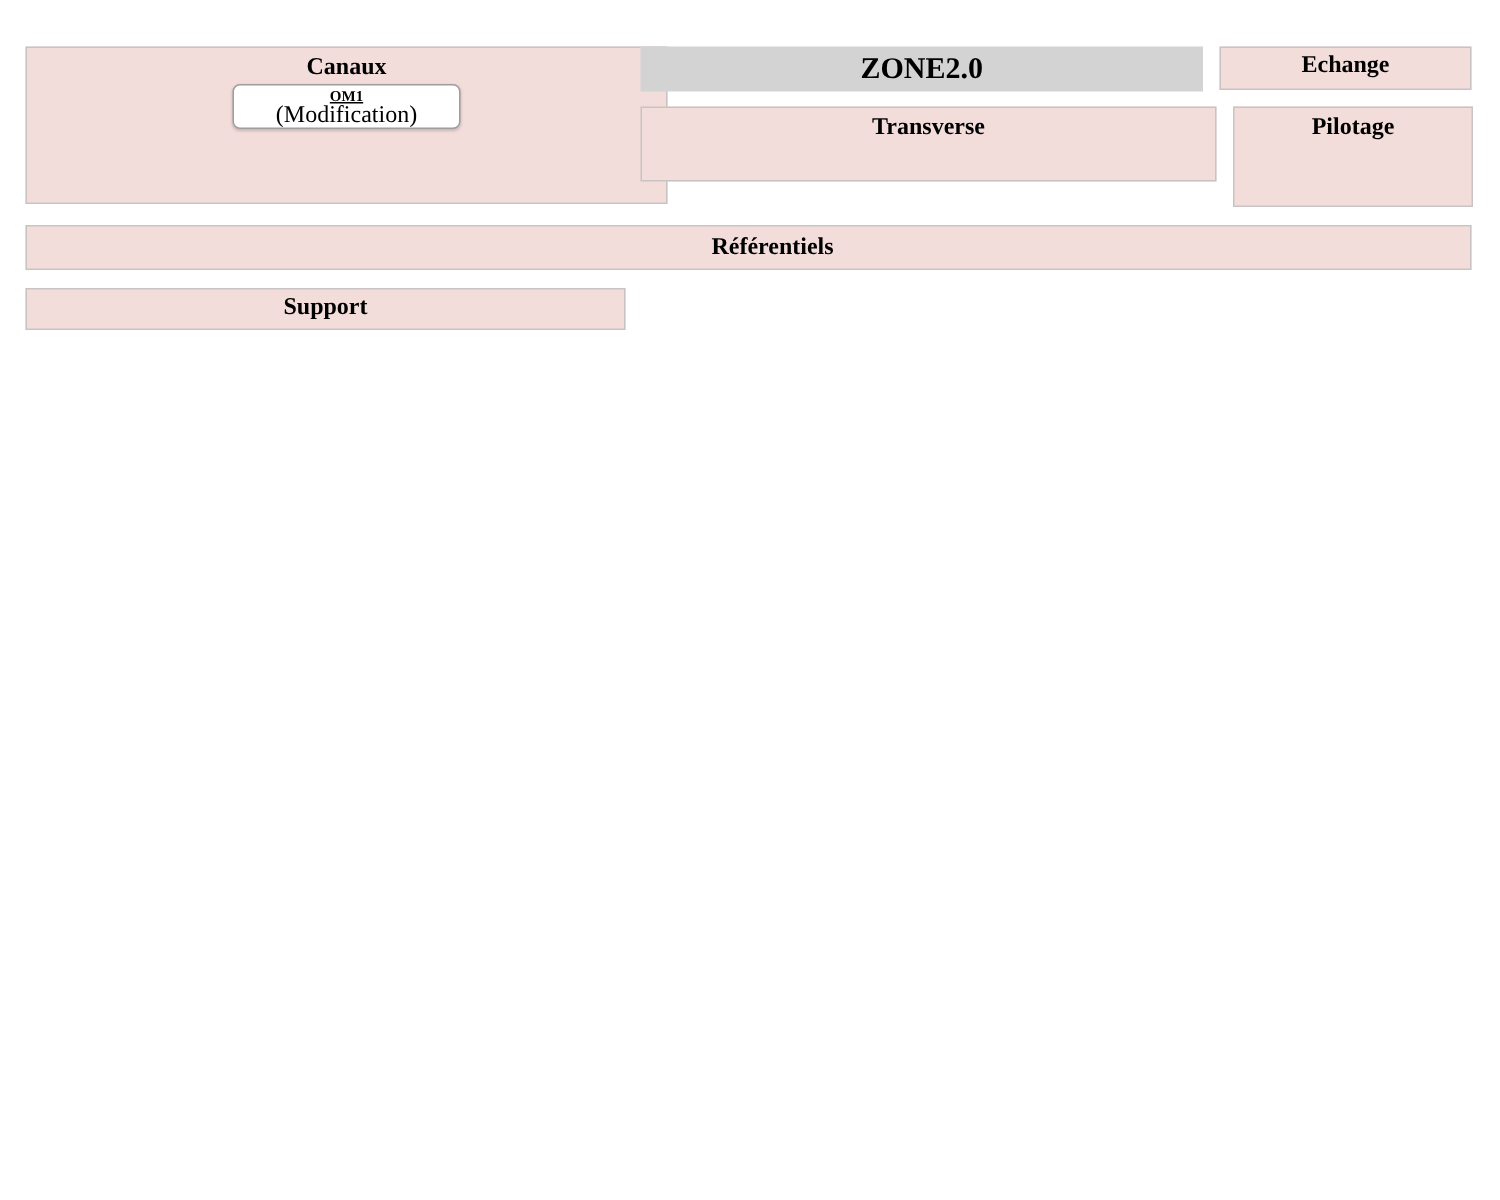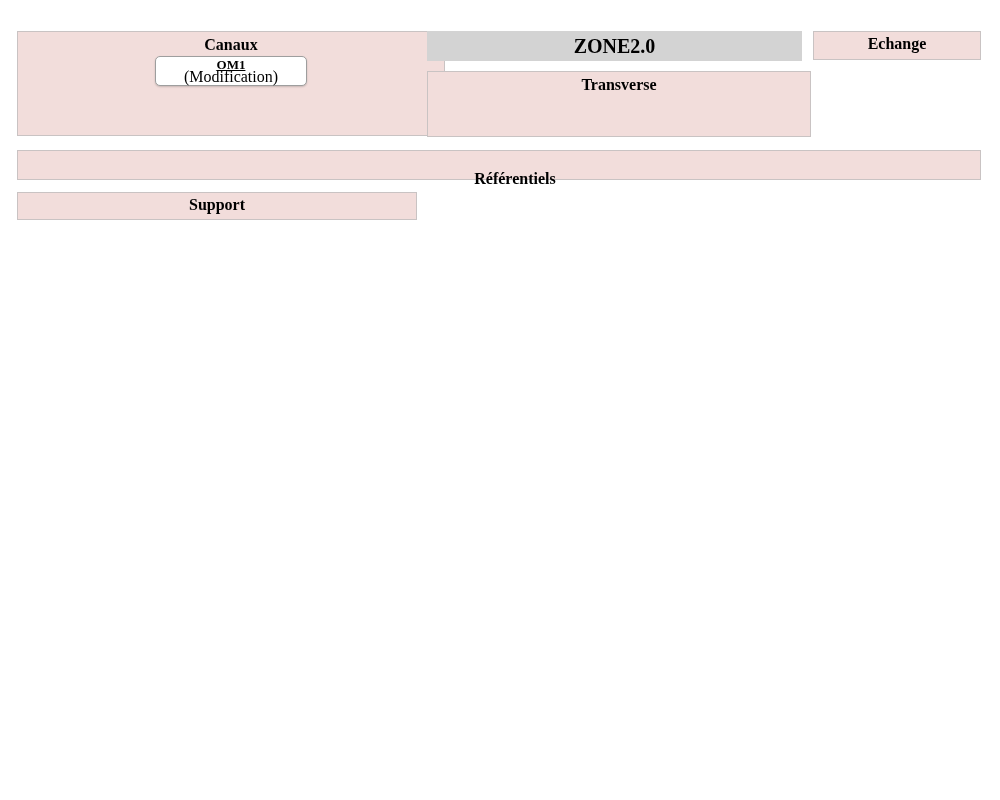--- a/index.html
+++ b/index.html
@@ -51,38 +51,38 @@
     border-radius: 5px;
     padding: 2px 0;
     text-align: center;
     font-family: "Liberation Serif", serif;
     box-shadow: 0 1px 2px rgba(0,0,0,0.18);
     cursor: pointer;
   }
   .app-button .btn-line1 {
     display: block;
     font-weight: bold;
-    font-size: 13px;
+    font-size: 10px;
     line-height: 12px;
     text-decoration: underline;
   }
   .app-button .btn-line2 {
     display: block;
     font-size: 16px;
     line-height: 12px;
   }
   
   #canaux       { left: 17px;  top: 31px;  width: 428px; height: 105px; }
   #zone2-header { left: 427px; top: 31px;  width: 375px; height: 30px; line-height: 30px; }
   #echange      { left: 813px; top: 31px;  width: 168px; height: 29px; }
   #echange .zone-title { padding-top: 4px; }
-  #transverse   { left: 427px; top: 71px;  width: 384px; height: 66px; }
+  #transverse   { left: 427px; top: 71px;  width: 384px; height: 50px; }
   #pilotage     { left: 822px; top: 71px;  width: 160px; height: 67px; }
   #referentiels { left: 17px;  top: 150px; width: 964px; height: 30px; }
-  #referentiels .zone-title { padding-top: 20px; margin-left: 32px; }
+  #referentiels .zone-title { padding-top: 6px; margin-left: 32px; }
   #support      { left: 17px;  top: 192px; width: 400px; height: 28px; }
   #support .zone-title { padding-top: 4px; }
 </style>
 </head>
 <body>
 
 <div class="canvas">
 
   <div class="zone" id="canaux">
     <div class="zone-title">Canaux</div>
@@ -97,20 +97,23 @@
   </div>
 
   <div class="zone" id="echange">
     <div class="zone-title">Echange</div>
   </div>
 
   <div class="zone" id="transverse">
     <div class="zone-title">Transverse</div>
   </div>
 
+  <div class="zone" id="pilotage">
+    <div class="zone-title">Pilotage</div>
+  </div>
 
   <div class="zone" id="referentiels">
     <div class="zone-title">Référentiels</div>
   </div>
 
   <div class="zone" id="support">
     <div class="zone-title">Support</div>
   </div>
 
 </div>

